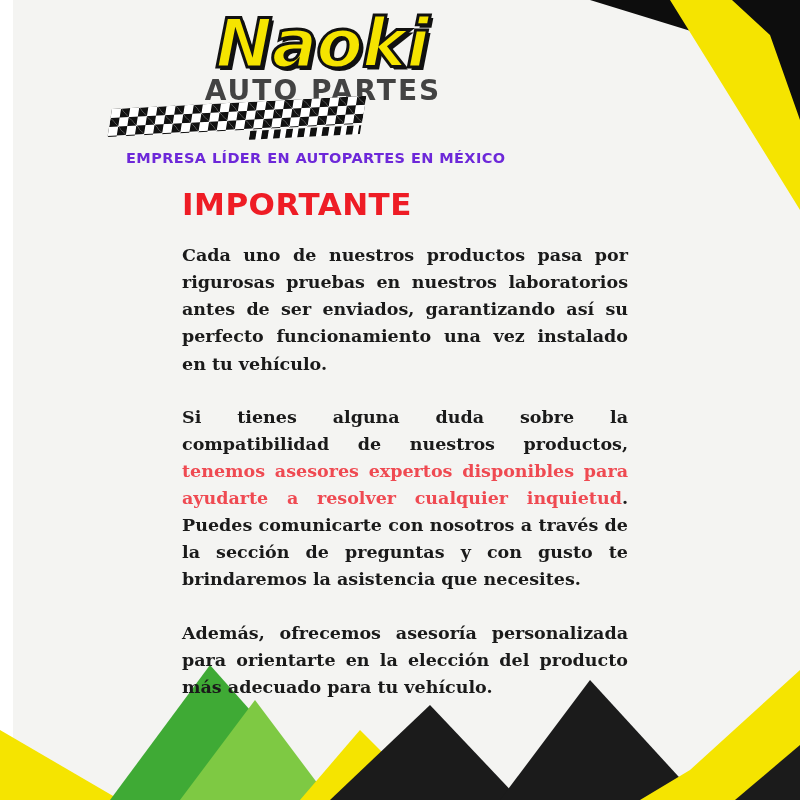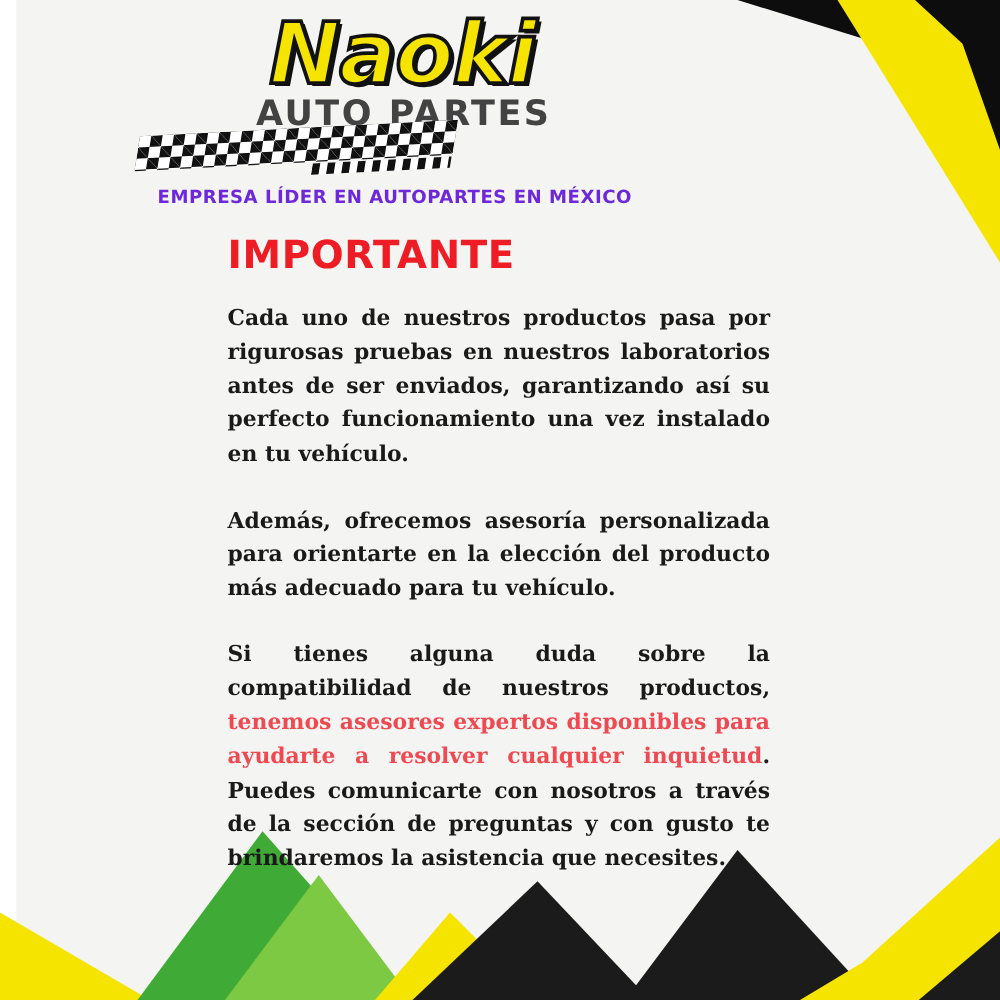--- a/index.html
+++ b/index.html
@@ -111,21 +111,21 @@
     letter-spacing: .5px;
     margin: 0 0 20px 0;
   }
   .para {
     font-family: "DejaVu Serif", serif;
     font-weight: bold;
     font-size: 17.5px;
     line-height: 1.55;
     color: #1a1a1a;
     text-align: justify;
-    margin: 0 12px 26px 0;
+    margin: 0 0 26px 0;
   }
   .para:last-child { margin-bottom: 0; }
   .hl { color: #ef4a52; }
 </style>
 </head>
 <body>
 
 <div class="page">
 
   <svg class="deco deco-tr" viewBox="0 0 330 230" preserveAspectRatio="none">
@@ -155,18 +155,18 @@
     <div class="checker"></div>
   </div>
   <div class="checker-tail"></div>
   <div class="tagline">EMPRESA LÍDER  EN AUTOPARTES EN MÉXICO</div>
 
   <div class="content">
     <h1 class="title">IMPORTANTE</h1>
 
     <p class="para">Cada uno de nuestros productos pasa por rigurosas pruebas en nuestros laboratorios antes de ser enviados, garantizando así su perfecto funcionamiento una vez instalado en tu vehículo.</p>
 
+    <p class="para"><span>Si tienes alguna duda sobre la compatibilidad de nuestros productos, </span><span class="hl">tenemos asesores expertos disponibles para ayudarte a resolver cualquier inquietud</span><span>. Puedes comunicarte con nosotros a través de la sección de preguntas y con gusto te brindaremos la asistencia que necesites.</span></p>
+
     <p class="para">Además, ofrecemos asesoría personalizada para orientarte en la elección del producto más adecuado para tu vehículo.</p>
-
-    <p class="para"><span>Si tienes alguna duda sobre la compatibilidad de nuestros productos, </span><span class="hl">tenemos asesores expertos disponibles para ayudarte a resolver cualquier inquietud</span><span>. Puedes comunicarte con nosotros a través de la sección de preguntas y con gusto te brindaremos la asistencia que necesites.</span></p>
   </div>
 
 </div>
 
 </body></html>

